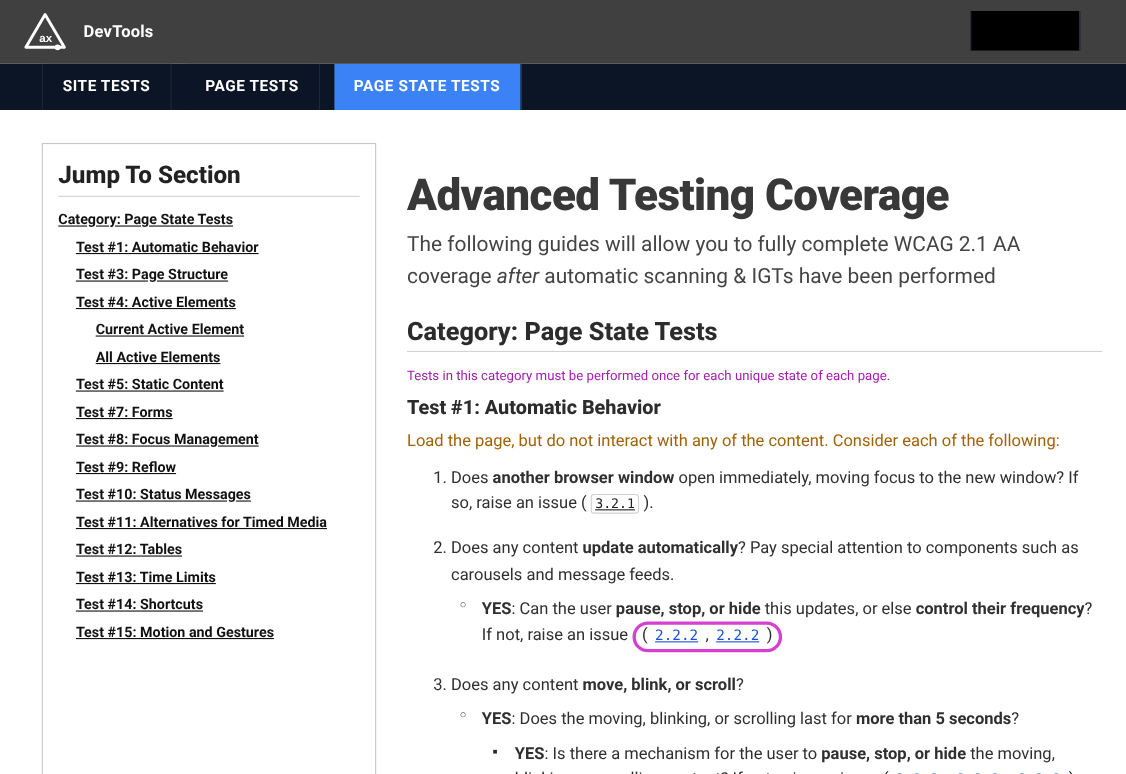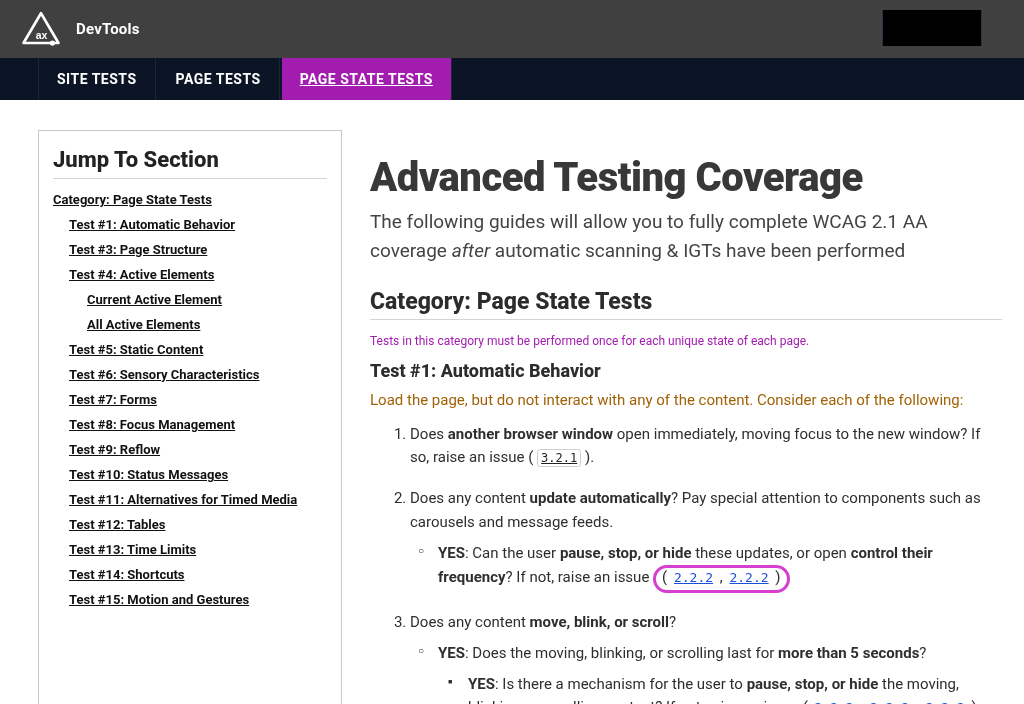--- a/index.html
+++ b/index.html
@@ -1,24 +1,24 @@
 <!DOCTYPE html>
 <html><head>
 <meta charset="utf-8">
 <style>
 * { box-sizing: border-box; margin: 0; padding: 0; }
 body { font-family: -apple-system, BlinkMacSystemFont, "Segoe UI", Roboto, Arial, sans-serif; color: #222; background: #fff; width: 1024px; }
 .topbar { background: #404040; color: #fff; display: flex; align-items: center; height: 58px; padding: 0 20px; position: relative; }
 .topbar-right-box { position: absolute; right: 42px; top: 10px; width: 100px; height: 36px; background: #000; border-left: 1px solid #2a3647; border-right: 1px solid #2a3647; }
 .logo-wrap { display: flex; align-items: center; gap: 14px; }
 .brand { font-weight: 700; font-size: 15px; letter-spacing: .2px; }
-.tabbar { background: #0b1525; display: flex; height: 42px; padding-left: 38px; gap: 2px; }
+.tabbar { background: #0b1525; display: flex; height: 42px; padding-left: 38px; gap: 13px; }
 .tab { color: #fff; font-weight: 700; font-size: 14px; letter-spacing: .5px; padding: 0 18px; display: flex; align-items: center; background: #0b1525; border-right: 1px solid #1b2738; cursor: pointer; }
 .tab:first-child { border-left: 1px solid #1b2738; }
-.tab.active { background: #a21caf; text-decoration: underline; }
+.tab.active { background: #3b82f6; }
 .page { display: flex; gap: 28px; padding: 30px 22px 28px 38px; }
 .sidebar { width: 304px; flex: none; border: 1px solid #c7c7c7; padding: 16px 14px 18px 14px; background: #fff; }
 .sidebar h2 { font-size: 22px; font-weight: 800; margin-bottom: 6px; }
 .sidebar hr { border: none; border-top: 1px solid #d2d2d2; margin: 6px 0 10px; }
 .sidebar ul { list-style: none; }
 .sidebar li { margin: 6px 0; }
 .sidebar a { color: #111; text-decoration: underline; font-size: 13px; font-weight: 700; cursor: pointer; }
 .indent-1 { padding-left: 16px; }
 .indent-2 { padding-left: 34px; }
 .main { flex: 1; min-width: 0; }
@@ -71,21 +71,20 @@
     <h2>Jump To Section</h2>
     <hr>
     <ul>
       <li><a>Category: Page State Tests</a></li>
       <li class="indent-1"><a>Test #1: Automatic Behavior</a></li>
       <li class="indent-1"><a>Test #3: Page Structure</a></li>
       <li class="indent-1"><a>Test #4: Active Elements</a></li>
       <li class="indent-2"><a>Current Active Element</a></li>
       <li class="indent-2"><a>All Active Elements</a></li>
       <li class="indent-1"><a>Test #5: Static Content</a></li>
-      <li class="indent-1"><a>Test #6: Sensory Characteristics</a></li>
       <li class="indent-1"><a>Test #7: Forms</a></li>
       <li class="indent-1"><a>Test #8: Focus Management</a></li>
       <li class="indent-1"><a>Test #9: Reflow</a></li>
       <li class="indent-1"><a>Test #10: Status Messages</a></li>
       <li class="indent-1"><a>Test #11: Alternatives for Timed Media</a></li>
       <li class="indent-1"><a>Test #12: Tables</a></li>
       <li class="indent-1"><a>Test #13: Time Limits</a></li>
       <li class="indent-1"><a>Test #14: Shortcuts</a></li>
       <li class="indent-1"><a>Test #15: Motion and Gestures</a></li>
     </ul>
@@ -106,21 +105,21 @@
 
     <ol class="items">
       <li>
         <span>Does </span><span class="b">another browser window</span><span> open immediately, moving focus to the new window? If so, raise an issue ( </span><span class="code">3.2.1</span><span> ).</span>
       </li>
 
       <li>
         <span>Does any content </span><span class="b">update automatically</span><span>? Pay special attention to components such as carousels and message feeds.</span>
         <ul class="sub">
           <li>
-            <span class="b">YES</span><span>: Can the user </span><span class="b">pause, stop, or hide</span><span> these updates, or open </span><span class="b">control their frequency</span><span>? If not, raise an issue </span><span class="pill">( <a class="code link">2.2.2</a><span> , </span><a class="code link">2.2.2</a> )</span>
+            <span class="b">YES</span><span>: Can the user </span><span class="b">pause, stop, or hide</span><span> this updates, or else </span><span class="b">control their frequency</span><span>? If not, raise an issue </span><span class="pill">( <a class="code link">2.2.2</a><span> , </span><a class="code link">2.2.2</a> )</span>
           </li>
         </ul>
       </li>
 
       <li>
         <span>Does any content </span><span class="b">move, blink, or scroll</span><span>?</span>
         <ul class="sub">
           <li>
             <span class="b">YES</span><span>: Does the moving, blinking, or scrolling last for </span><span class="b">more than 5 seconds</span><span>?</span>
             <ul class="sub2">

